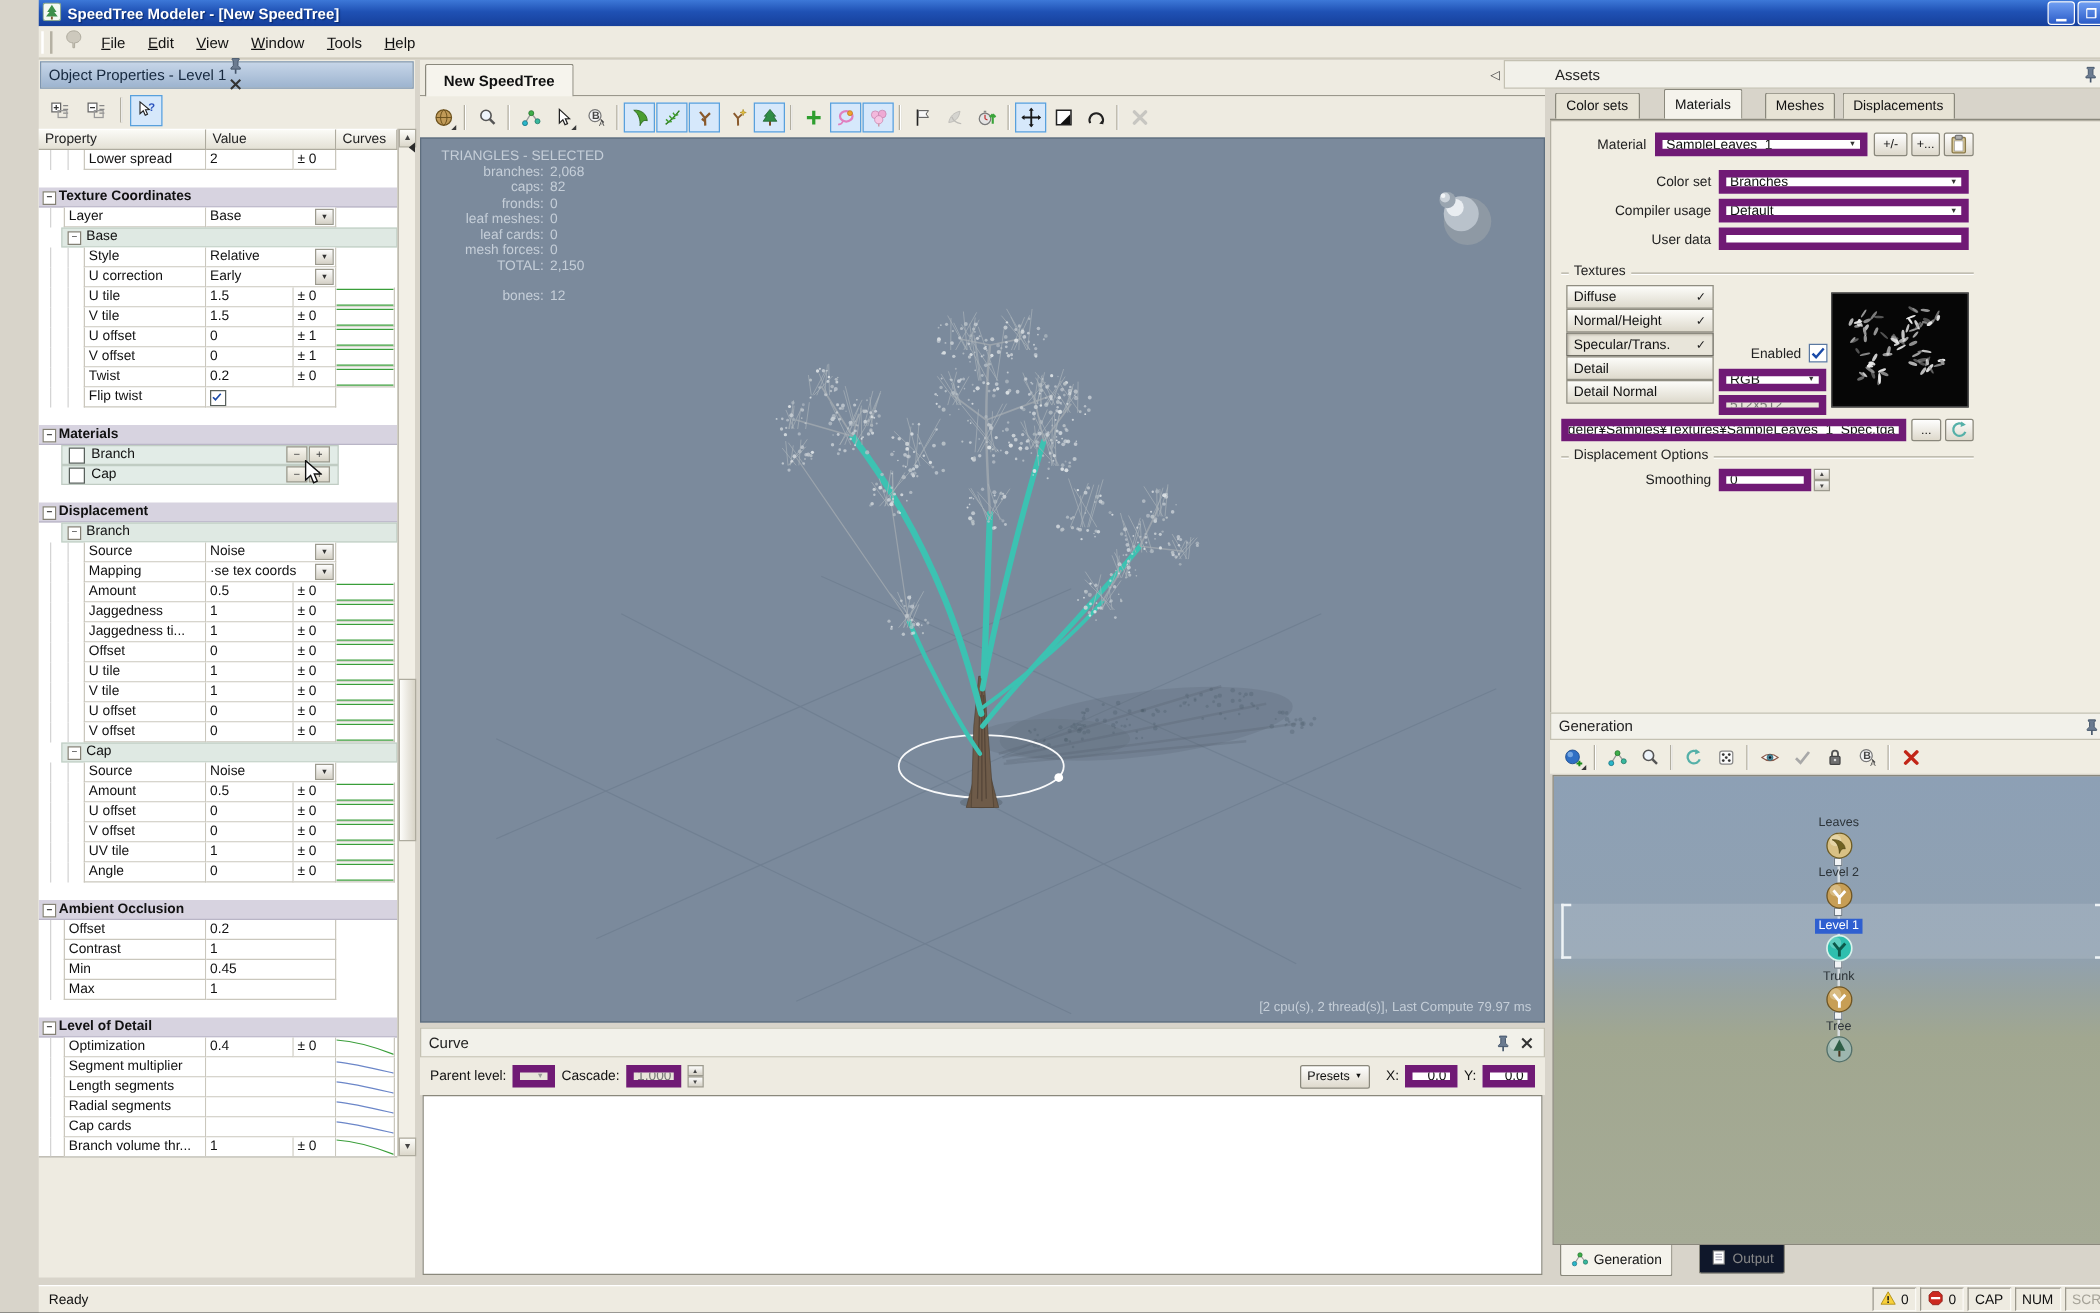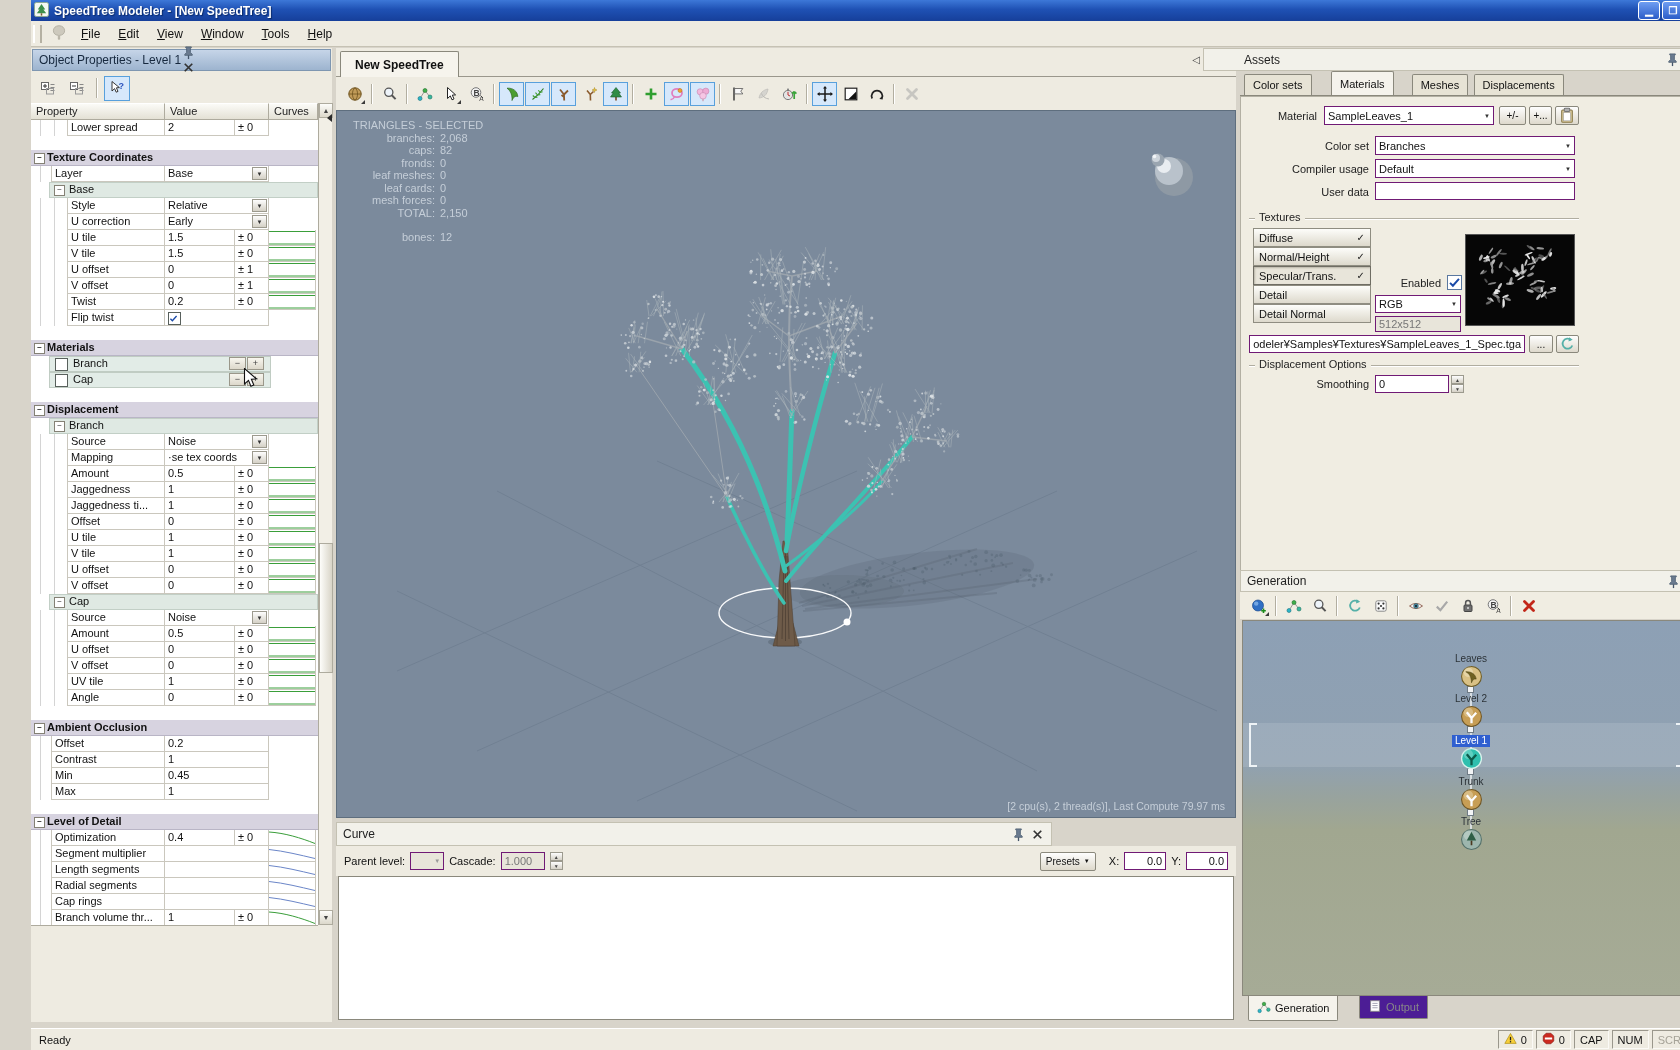--- a/index.html
+++ b/index.html
@@ -15,21 +15,21 @@
           justify-content:center;color:#fff;font-size:10px;font-weight:bold;
           background:linear-gradient(#6f9ef2,#2b5cc8);}
   .winbtn.close{background:linear-gradient(#ef8a76,#cc3c22);}
   
   .menubar{left:0;top:21px;width:1680px;height:26px;background:#eeebe1;border-bottom:1px solid #c6c2b4;
            display:flex;align-items:center;box-sizing:border-box;}
   .grip{width:5px;height:18px;border-left:2px solid #fff;border-right:2px solid #b5b1a3;margin:0 4px 0 2px;}
   .menuitem{padding:4px 9px;font-size:12px;}
   .menuitem u{text-decoration:underline;}
   
-  .xpinput{background:#fff;border:1px solid #701a75;box-sizing:border-box;font-size:11px;
+  .xpinput{background:#fff;border:6px solid #701a75;box-sizing:border-box;font-size:11px;
            display:flex;align-items:center;padding:0 3px;overflow:hidden;white-space:nowrap;}
   .xpinput.dis{background:#e8e5da;color:#777;}
   .ddbtn{background:linear-gradient(#fdfdfd,#d5d1c6);border:1px solid #9c9a8e;display:flex;align-items:center;
          justify-content:center;font-size:6px;color:#333;box-sizing:border-box;}
   .xpbtn{background:linear-gradient(#fefefe,#ded9cc);border:1px solid #8a887c;border-radius:2px;
          display:flex;align-items:center;justify-content:center;box-sizing:border-box;font-size:10px;}
   .spin{display:flex;flex-direction:column;width:13px;}
   .spin span{flex:1;border:1px solid #9c9a8e;background:linear-gradient(#fdfdfd,#d5d1c6);
              font-size:5px;display:flex;align-items:center;justify-content:center;color:#444;}
   .ptitle{background:#f2f1ea;border:1px solid #c4c1b2;box-sizing:border-box;display:flex;align-items:center;
@@ -94,21 +94,21 @@
           font-size:12px;font-weight:bold;}
   .vp-navs{position:absolute;right:8px;top:6px;display:flex;gap:6px;color:#444;font-size:10px;}
   .vp-toolbar{left:305px;top:77px;width:900px;height:33px;background:#eeebe1;display:flex;align-items:center;
               padding-left:6px;box-sizing:border-box;gap:1px;}
   .vp-canvas{left:305px;top:110px;width:900px;height:708px;background:#7b8a9c;border:1px solid #5e6e7e;
              box-sizing:border-box;overflow:hidden;}
   .vp-stats{position:absolute;left:12px;top:8px;color:#c5ced8;line-height:12.5px;font-size:11px;}
   .vp-stats .sl{display:inline-block;width:86px;text-align:right;margin-right:5px;}
   .vp-compute{position:absolute;right:10px;bottom:5px;color:#c5ced8;font-size:10.5px;}
   
-  .curve-title{left:305px;top:822px;width:716px;height:24px;}
+  .curve-title{left:305px;top:822px;width:900px;height:24px;}
   .curve-controls{left:305px;top:846px;width:900px;height:30px;background:#eeebe1;display:flex;
                   align-items:center;padding:0 8px;box-sizing:border-box;gap:5px;}
   .curve-canvas{left:307px;top:876px;width:896px;height:144px;background:#fff;border:1px solid #8a887c;box-sizing:border-box;}
   
   .assets-title{left:1172px;top:48px;width:503px;height:23px;padding-left:40px;}
   .assets-tabs{left:1209px;top:72px;width:467px;height:24px;border-bottom:1px solid #8a887c;box-sizing:border-box;}
   .atab{position:absolute;bottom:0;height:20px;background:#e7e3d5;border:1px solid #8a887c;border-bottom:none;
         border-radius:2px 2px 0 0;padding:0 8px;display:flex;align-items:center;font-size:11px;}
   .atab.active{height:23px;background:#f5f3ec;font-size:11px;z-index:2;}
   .assets-body{left:1209px;top:96px;width:467px;height:518px;background:#f0ede2;border:1px solid #b3b0a3;box-sizing:border-box;}
@@ -129,21 +129,21 @@
   .gen-node .nlabel{font-size:10px;color:#2c3338;display:inline-block;padding:0 3px;line-height:12px;}
   .gen-node.selected .nlabel{background:#2f5fd0;color:#fff;}
   .gen-node svg{width:23px;height:23px;display:block;margin:0 auto;}
   .nodeline{position:absolute;width:2px;background:#dfe4e8;opacity:.9;}
   .nodesq{position:absolute;width:5px;height:5px;background:#f2f4f6;border:1px solid #6e7a84;}
   .selband{position:absolute;left:0;right:0;background:rgba(255,255,255,0.12);}
   .bracket{position:absolute;width:10px;height:44px;}
   .bracket div{position:absolute;background:#eef3f6;}
   .gen-vscroll{left:1660px;top:620px;width:14px;height:376px;background:#f2efe6;border:1px solid #aeab9e;box-sizing:border-box;}
   .gen-tabs{left:1209px;top:996px;width:467px;height:26px;}
-  .gtab{position:absolute;top:0;height:22px;border:1px solid #8a887c;border-top:none;background:#4c1d95;
+  .gtab{position:absolute;top:0;height:22px;border:1px solid #8a887c;border-top:none;background:#0f172a;
         border-radius:0 0 2px 2px;display:flex;align-items:center;gap:4px;padding:0 8px;font-size:11px;color:#888;}
   .gtab.active{background:#f5f3ec;color:#111;height:24px;}
   .gtab svg{width:14px;height:14px;}
   
   .statusbar{left:0;top:1028px;width:1680px;height:22px;background:#eeebe1;border-top:1px solid #fff;
              display:flex;align-items:center;box-sizing:border-box;padding-left:8px;}
   .sb-right{margin-left:auto;display:flex;gap:3px;align-items:center;padding-right:18px;}
   .sb-box{height:17px;border:1px solid;border-color:#9a978c #fbfaf6 #fbfaf6 #9a978c;display:flex;
           align-items:center;padding:0 5px;gap:4px;font-size:11px;}
   .sb-box svg{width:13px;height:13px;}
@@ -573,21 +573,21 @@
         <div class="pgrow prop" style="top: 758px;">
           <span class="guideline" style="left: 9px;"></span>
           <div class="cell" style="left: 20px; width: 114px; border-left: 1px solid rgb(202, 199, 189);">Radial segments</div>
           <div class="cell" style="left: 134px; width: 104px;"></div>
           <div class="cell" style="left: 238px; width: 47px; padding: 0px;"><svg width="46" height="15" viewBox="0 0 46 15">
               <path d="M0 3.5 C15 5 31 9 46 12.5" fill="none" stroke="#6b86c8"></path>
             </svg></div>
         </div>
         <div class="pgrow prop" style="top: 774px;">
           <span class="guideline" style="left: 9px;"></span>
-          <div class="cell" style="left: 20px; width: 114px; border-left: 1px solid rgb(202, 199, 189);">Cap rings</div>
+          <div class="cell" style="left: 20px; width: 114px; border-left: 1px solid rgb(202, 199, 189);">Cap cards</div>
           <div class="cell" style="left: 134px; width: 104px;"></div>
           <div class="cell" style="left: 238px; width: 47px; padding: 0px;"><svg width="46" height="15" viewBox="0 0 46 15">
               <path d="M0 3.5 C15 5 31 9 46 12.5" fill="none" stroke="#6b86c8"></path>
             </svg></div>
         </div>
         <div class="pgrow prop" style="top: 790px;">
           <span class="guideline" style="left: 9px;"></span>
           <div class="cell" style="left: 20px; width: 114px; border-left: 1px solid rgb(202, 199, 189);">Branch volume thr...</div>
           <div class="cell" style="left: 134px; width: 70px;">1</div>
           <div class="cell" style="left: 204px; width: 34px;">± 0</div>

